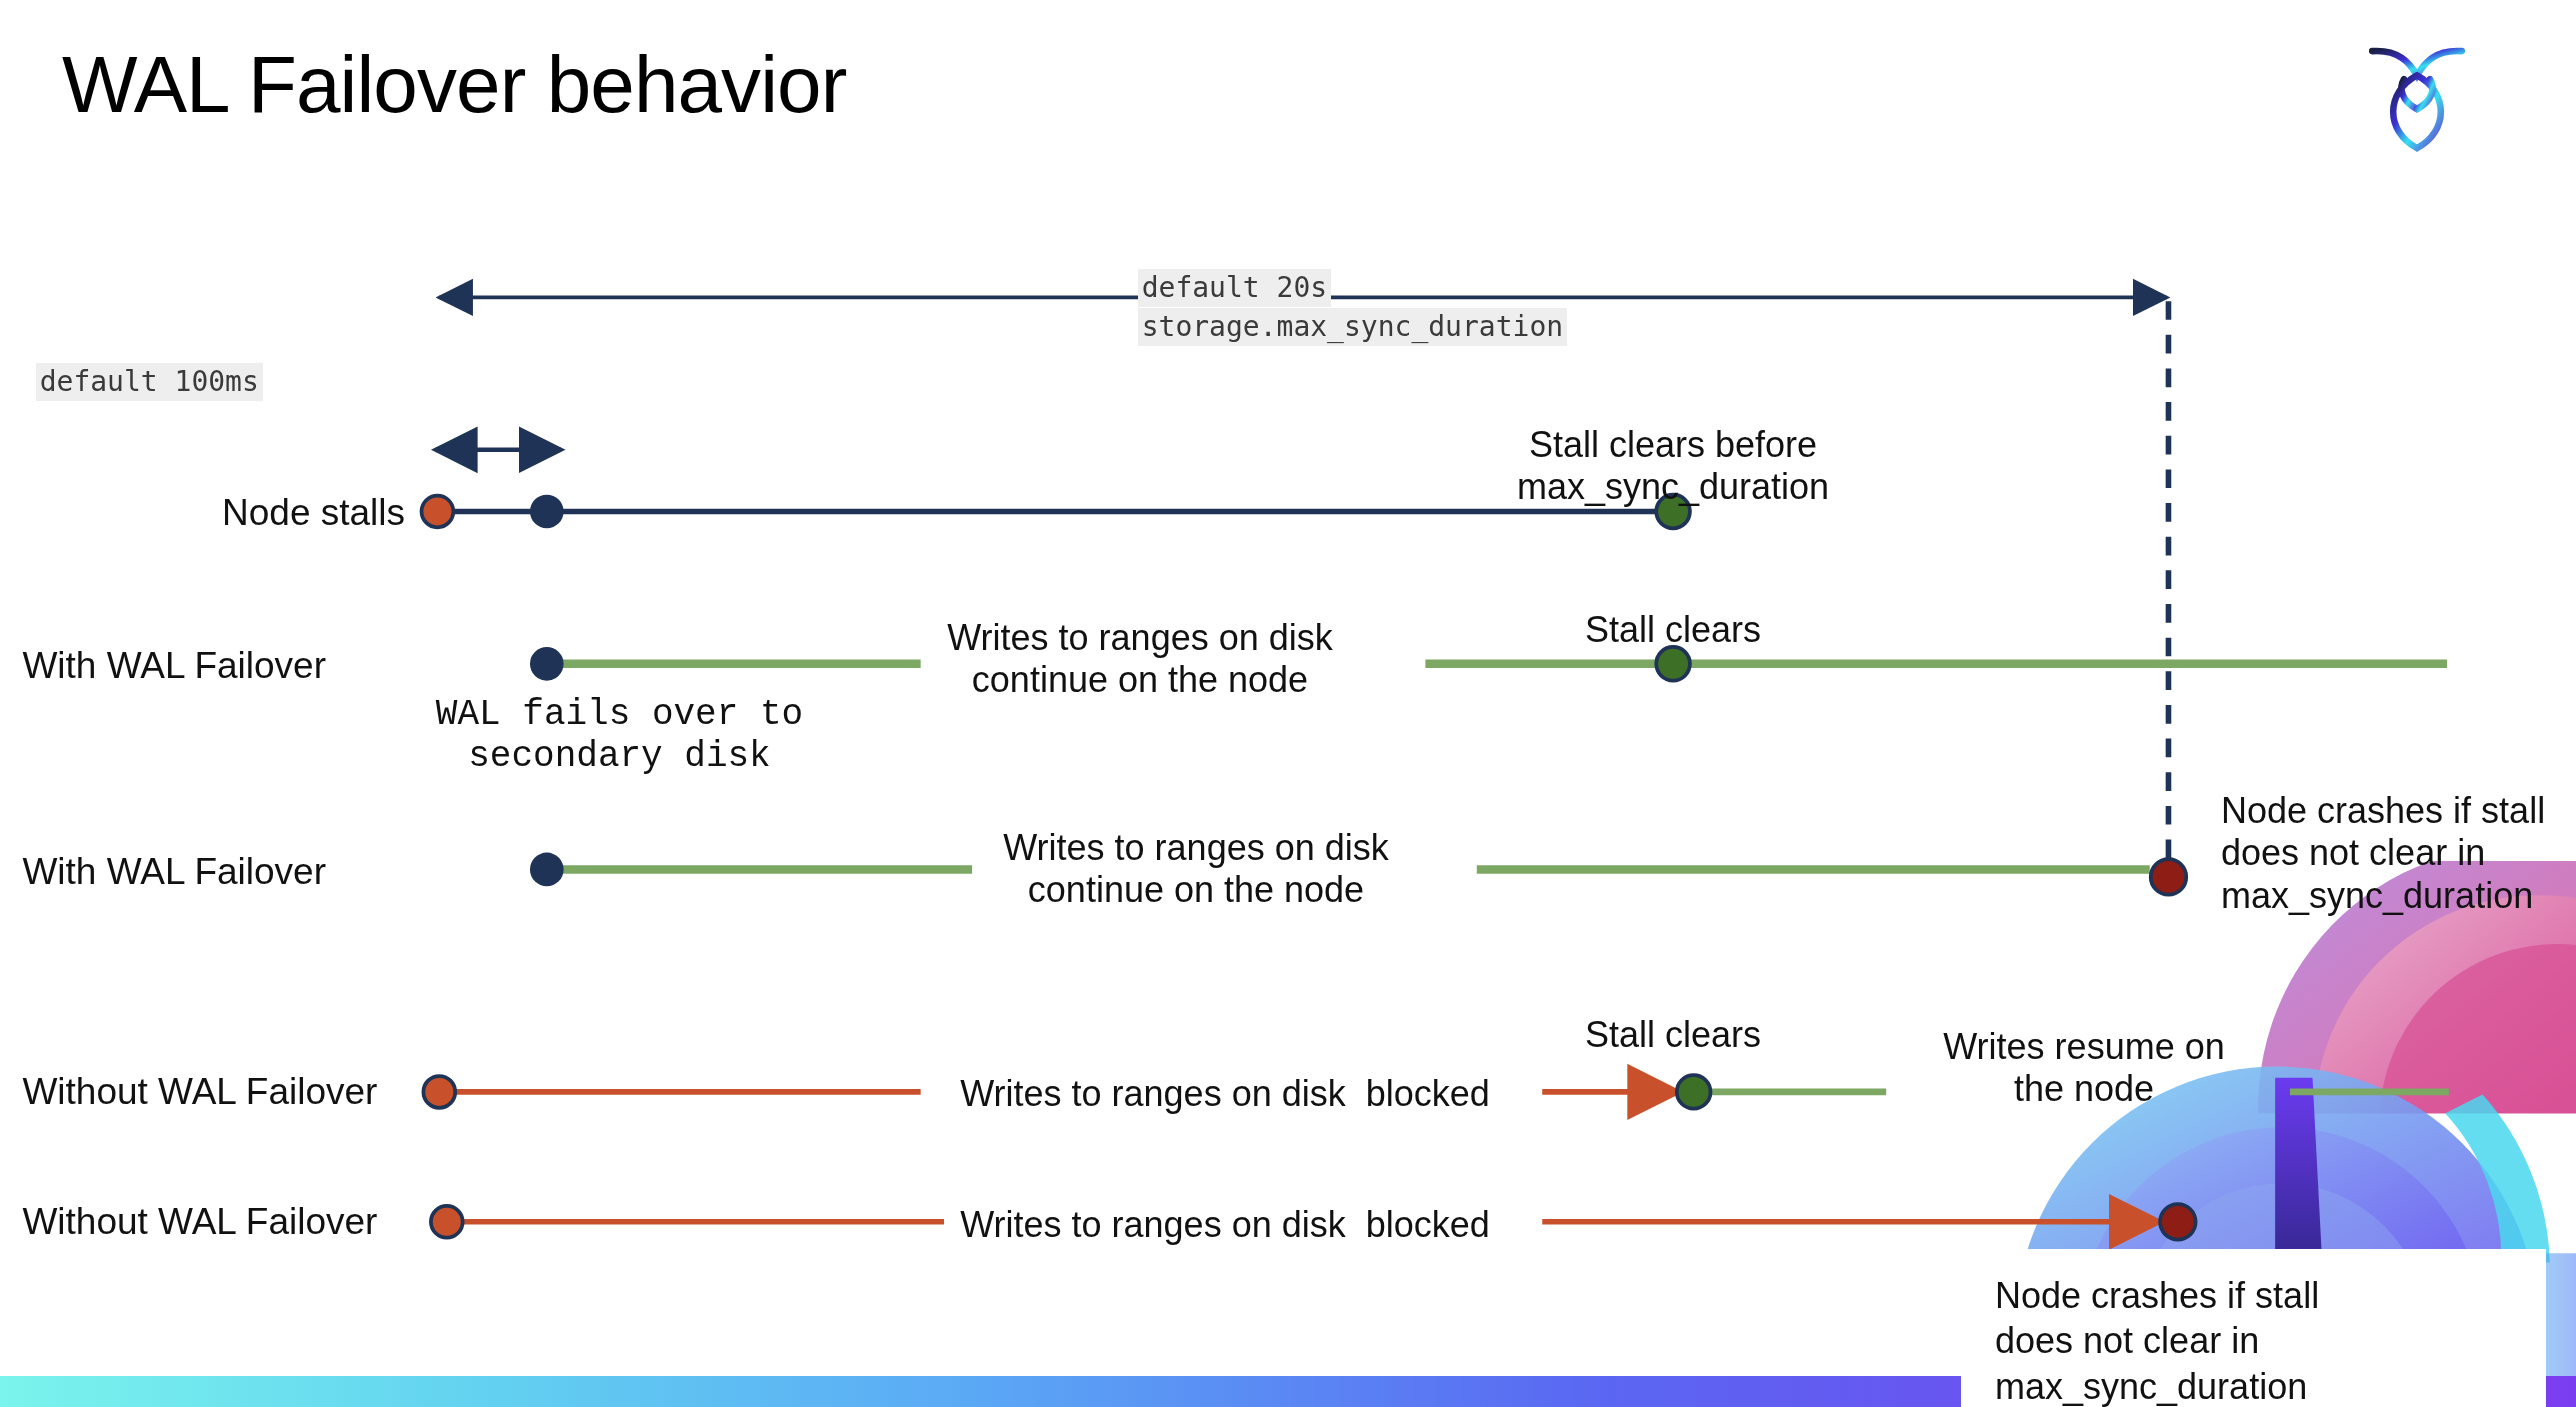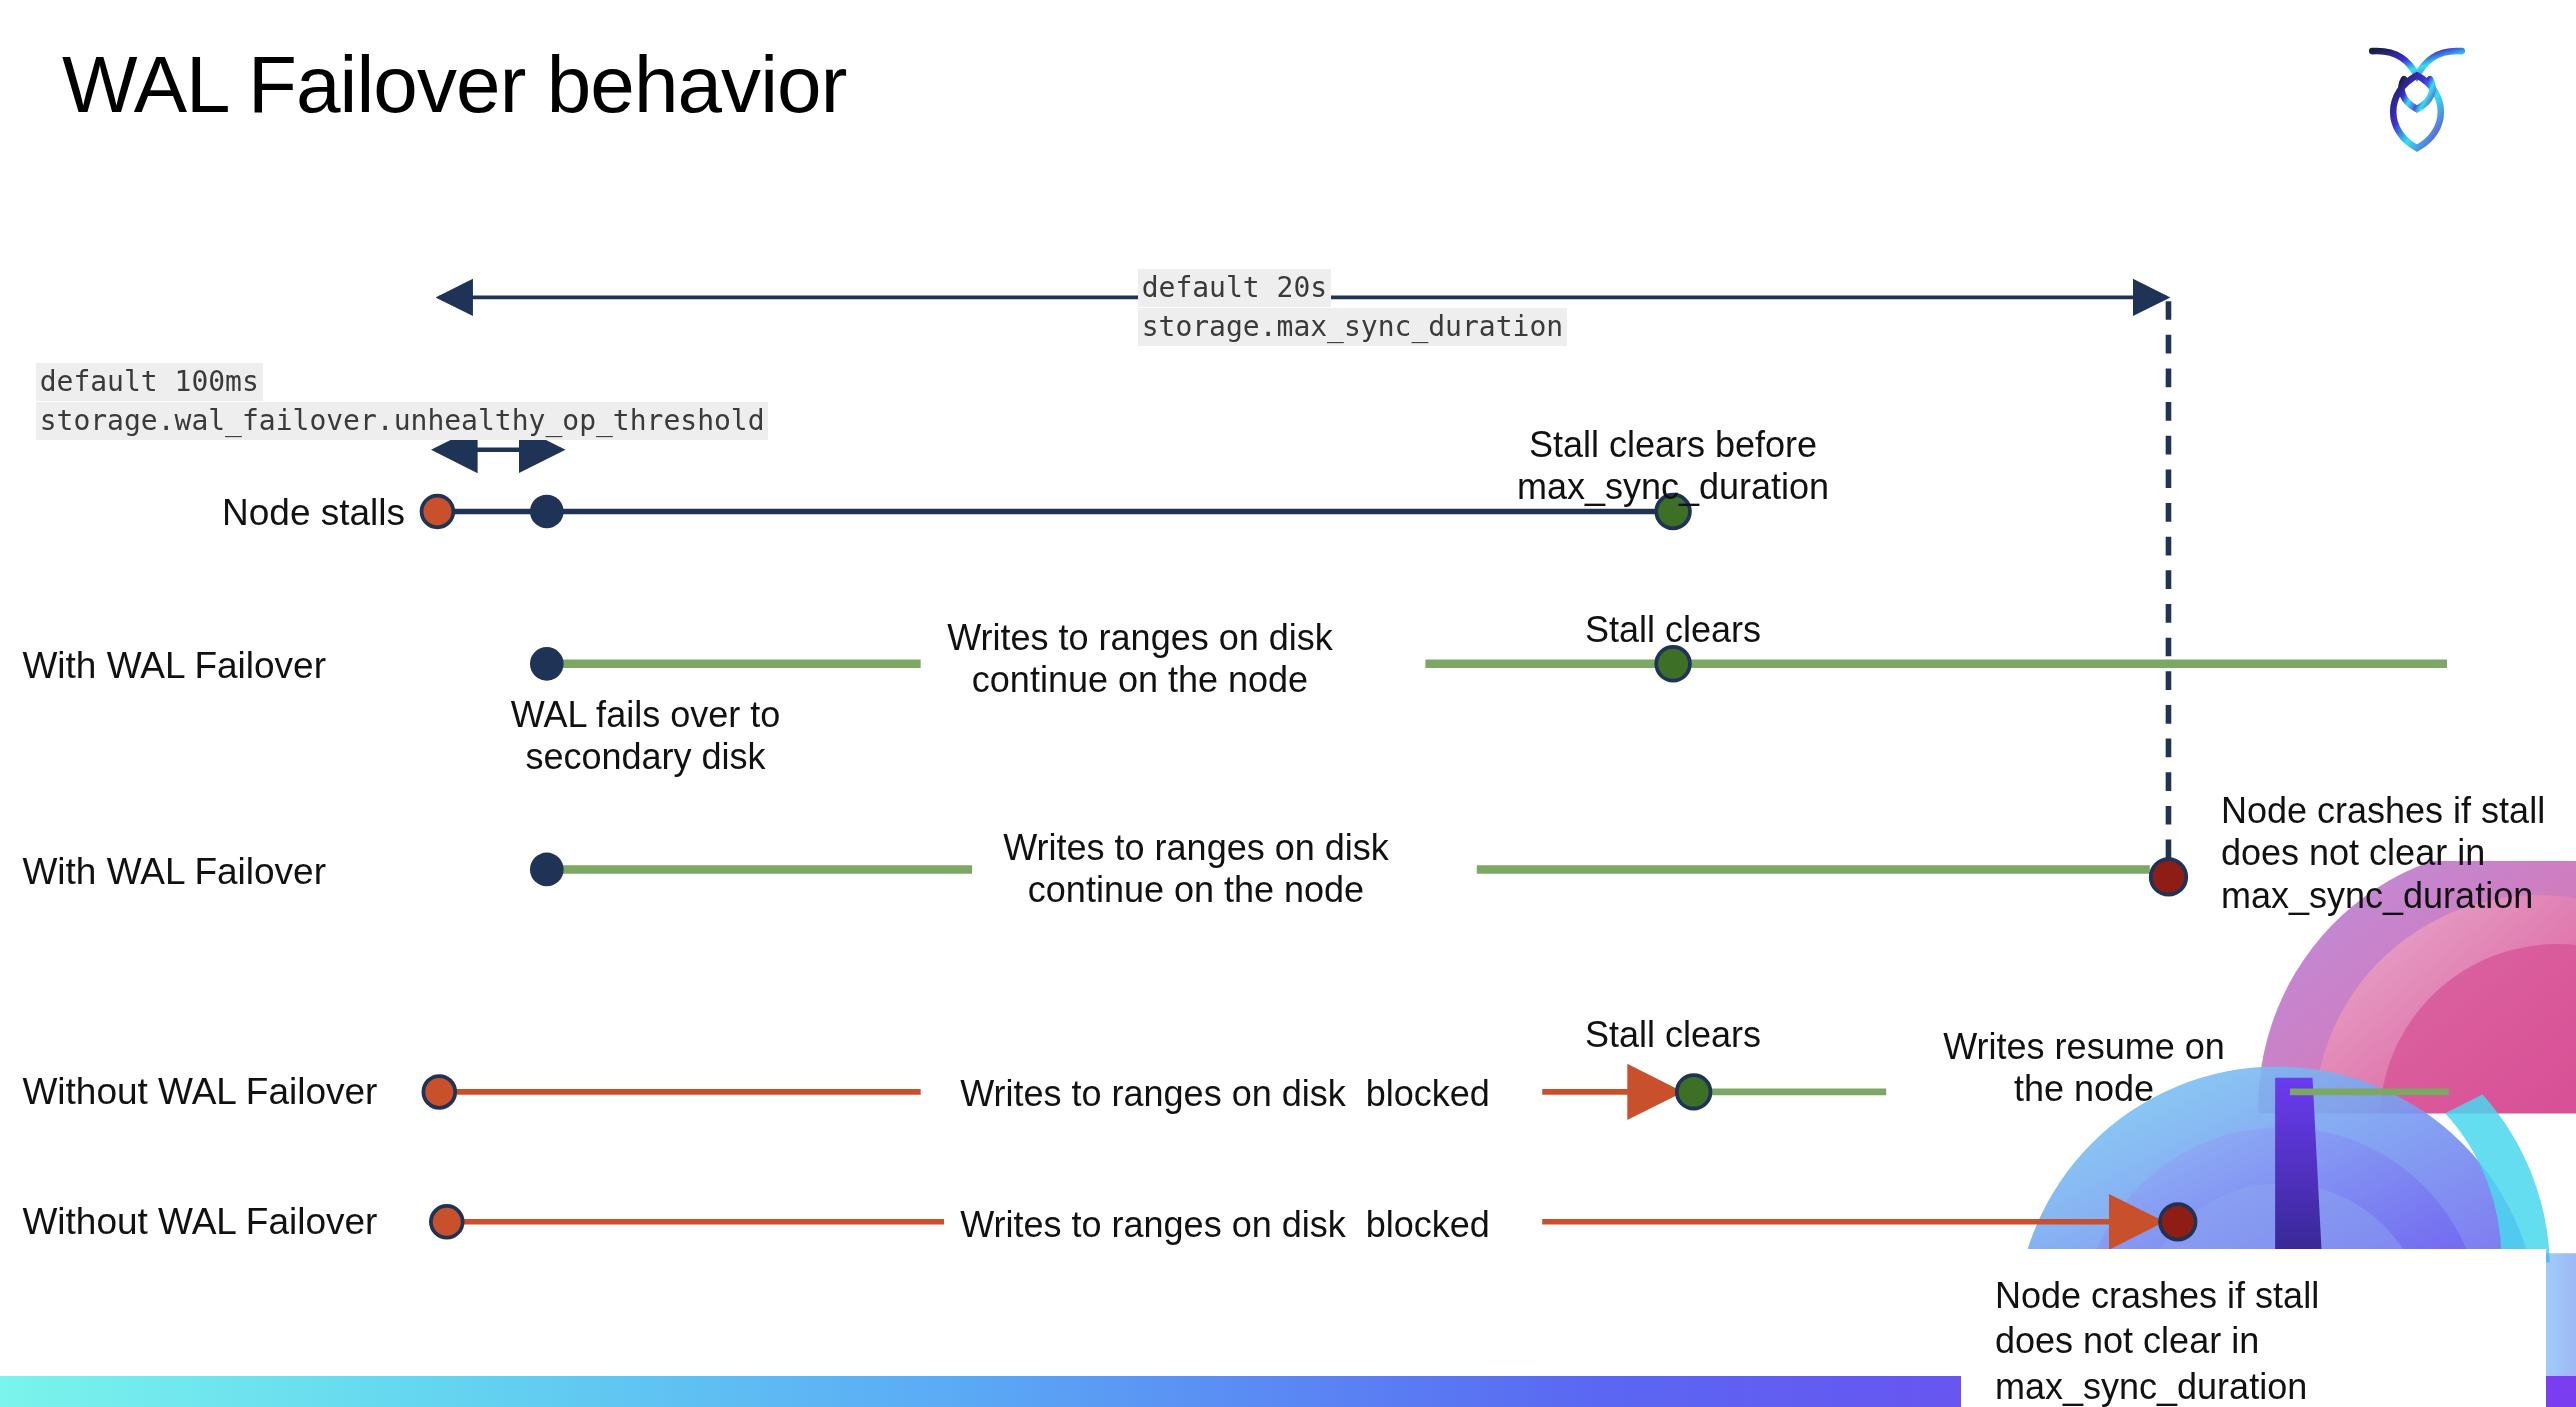--- a/index.html
+++ b/index.html
@@ -186,32 +186,31 @@
       <path d="M60 122 L60 80"></path>
       <path d="M60 80 C44 72 40 58 46 48"></path>
       <path d="M60 80 C76 72 80 58 74 48"></path>
     </g>
   </svg>
 
   <div class="code" style="left:1138px;top:254px;">default 20s</div>
   <div class="code" style="left:1138px;top:293px;">storage.max_sync_duration</div>
 
   <div class="code" style="left:36px;top:348px;">default 100ms</div>
-  <div class="code" style="left:36px;top:387px;">storage.wal_failover.unhealthy_op_threshold</div>
 
   <div class="rowname" style="left:222px;top:492px;">Node stalls</div>
   <div class="rowname" style="left:22.4px;top:645px;">With WAL Failover</div>
   <div class="rowname" style="left:22.4px;top:851px;">With WAL Failover</div>
   <div class="rowname" style="left:22.4px;top:1071px;">Without WAL Failover</div>
   <div class="rowname" style="left:22.4px;top:1201px;">Without WAL Failover</div>
 
   <div class="lbl c" style="left:1486px;top:424px;width:374px;">Stall clears before
 max_sync_duration</div>
 
-  <div class="lbl c" style="left:449px;top:694px;width:393px;">WAL fails over to
+  <div class="lbl c" style="left:423px;top:694px;width:393px;font-family:Liberation Mono, monospace;">WAL fails over to
 secondary disk</div>
   <div class="lbl c" style="left:925px;top:617px;width:430px;">Writes to ranges on disk
 continue on the node</div>
   <div class="lbl c" style="left:1533px;top:609px;width:280px;">Stall clears</div>
 
   <div class="lbl c" style="left:981px;top:827px;width:430px;">Writes to ranges on disk
 continue on the node</div>
   <div class="lbl l" style="left:2221px;top:790px;width:355px;">Node crashes if stall
 does not clear in
 max_sync_duration</div>

